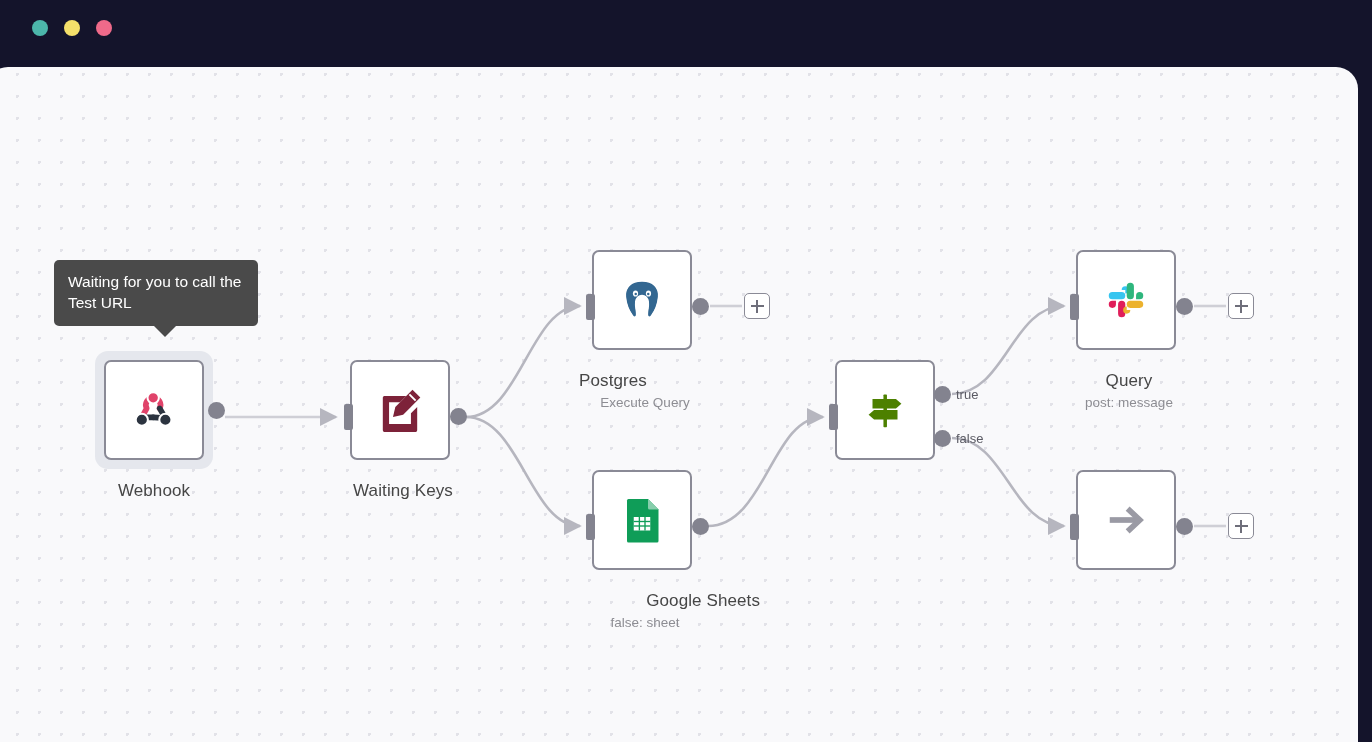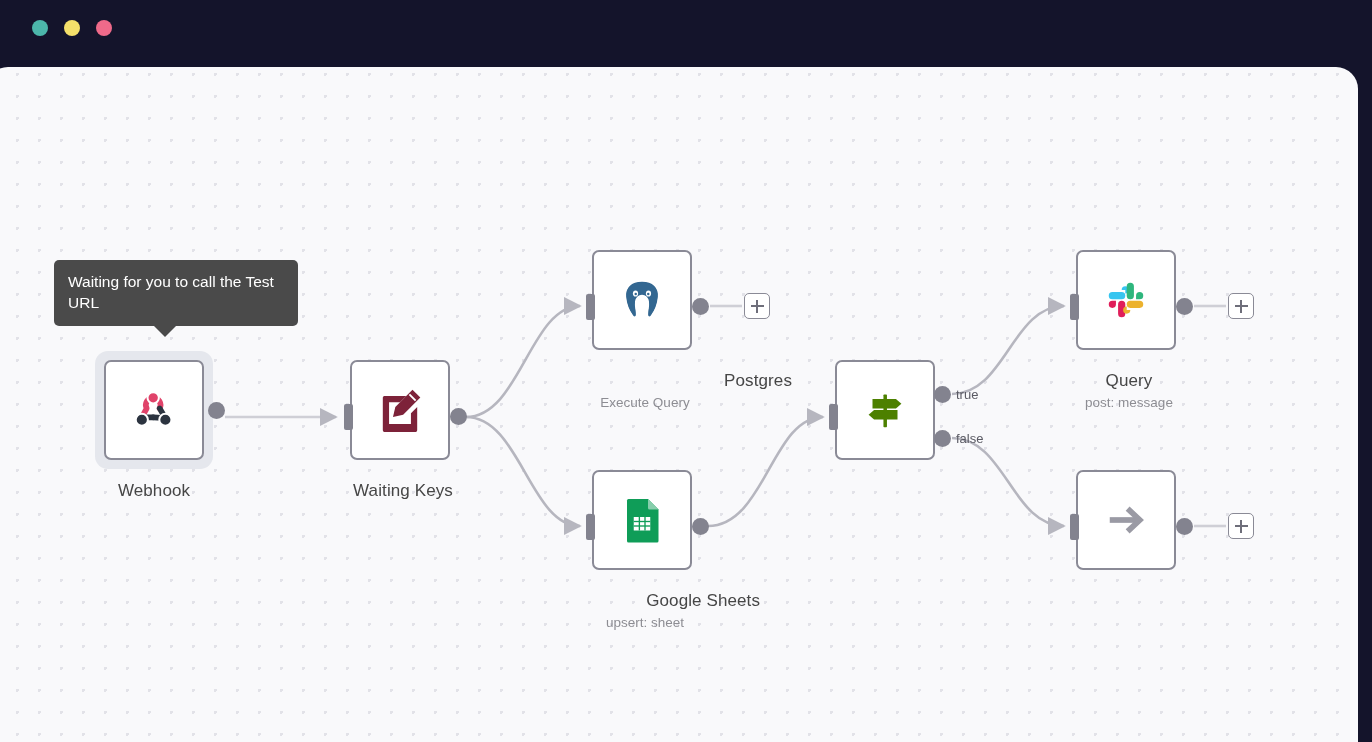--- a/index.html
+++ b/index.html
@@ -137,21 +137,21 @@
     background: #6e6e7a;
   }
   .plus-btn::before { width: 13px; height: 2px; }
   .plus-btn::after  { width: 2px; height: 13px; }
 
   
   .tooltip {
     position: absolute;
     left: 54px;
     top: 260px;
-    width: 244px;
+    width: 204px;
     background: #4a4a4a;
     color: #ffffff;
     border-radius: 5px;
     padding: 12px 14px 13px 14px;
     font-size: 15.5px;
     line-height: 1.33;
   }
   .tooltip::after {
     content: "";
     position: absolute;
@@ -254,42 +254,42 @@
             <circle cx="24.3" cy="24.6" r="1.5"></circle>
             <circle cx="39.7" cy="24.6" r="1.5"></circle>
           </g>
           <path d="M30 34 q2 6 0 12" stroke="#ffffff" stroke-width="2.2" fill="none"></path>
         </svg>
       </span>
     </div>
     <div class="port-in" style="left:586px; top:294px;"></div>
     <div class="port-out" style="left:692px; top:298px;"></div>
     <div class="plus-btn" style="left:744px; top:293px;"></div>
-    <div class="node-label" style="left:562px; top:371px;text-align:right;">Postgres</div>
+    <div class="node-label" style="left:498px; top:371px;">Postgres</div>
     <div class="node-sublabel" style="left:530px; top:395px;">Execute Query</div>
 
     <div class="node" style="left:592px; top:470px;">
       <span class="icon-wrap">
         <svg width="48" height="48" viewBox="0 0 64 64">
           <path d="M14 4 h26 l14 14 v42 a2 2 0 0 1-2 2 H14 a2 2 0 0 1-2-2 V6 a2 2 0 0 1 2-2 z" fill="#0f9d58"></path>
           <path d="M40 4 l14 14 H42 a2 2 0 0 1-2-2 z" fill="#87ceac"></path>
           <rect x="21" y="28" width="22" height="18" fill="#ffffff"></rect>
           <g stroke="#0f9d58" stroke-width="1.8">
             <line x1="21" y1="34" x2="43" y2="34"></line>
             <line x1="21" y1="40" x2="43" y2="40"></line>
             <line x1="28.5" y1="28" x2="28.5" y2="46"></line>
             <line x1="36" y1="28" x2="36" y2="46"></line>
           </g>
         </svg>
       </span>
     </div>
     <div class="port-in" style="left:586px; top:514px;"></div>
     <div class="port-out" style="left:692px; top:518px;"></div>
     <div class="node-label" style="left:530px; top:591px;text-align:right;">Google Sheets</div>
-    <div class="node-sublabel" style="left:530px; top:615px;">upsert: sheet</div>
+    <div class="node-sublabel" style="left:530px; top:615px;">false: sheet</div>
 
     <div class="node" style="left:835px; top:360px;">
       <span class="icon-wrap">
         <svg width="50" height="50" viewBox="0 0 64 64">
           <g fill="#4d8000">
             <rect x="30" y="12" width="4.5" height="42" rx="1"></rect>
             <path d="M16 18 h30 l7 6 -7 6 H16 z"></path>
             <path d="M48 32 H18 l-7 6 7 6 h30 z"></path>
           </g>
         </svg>

